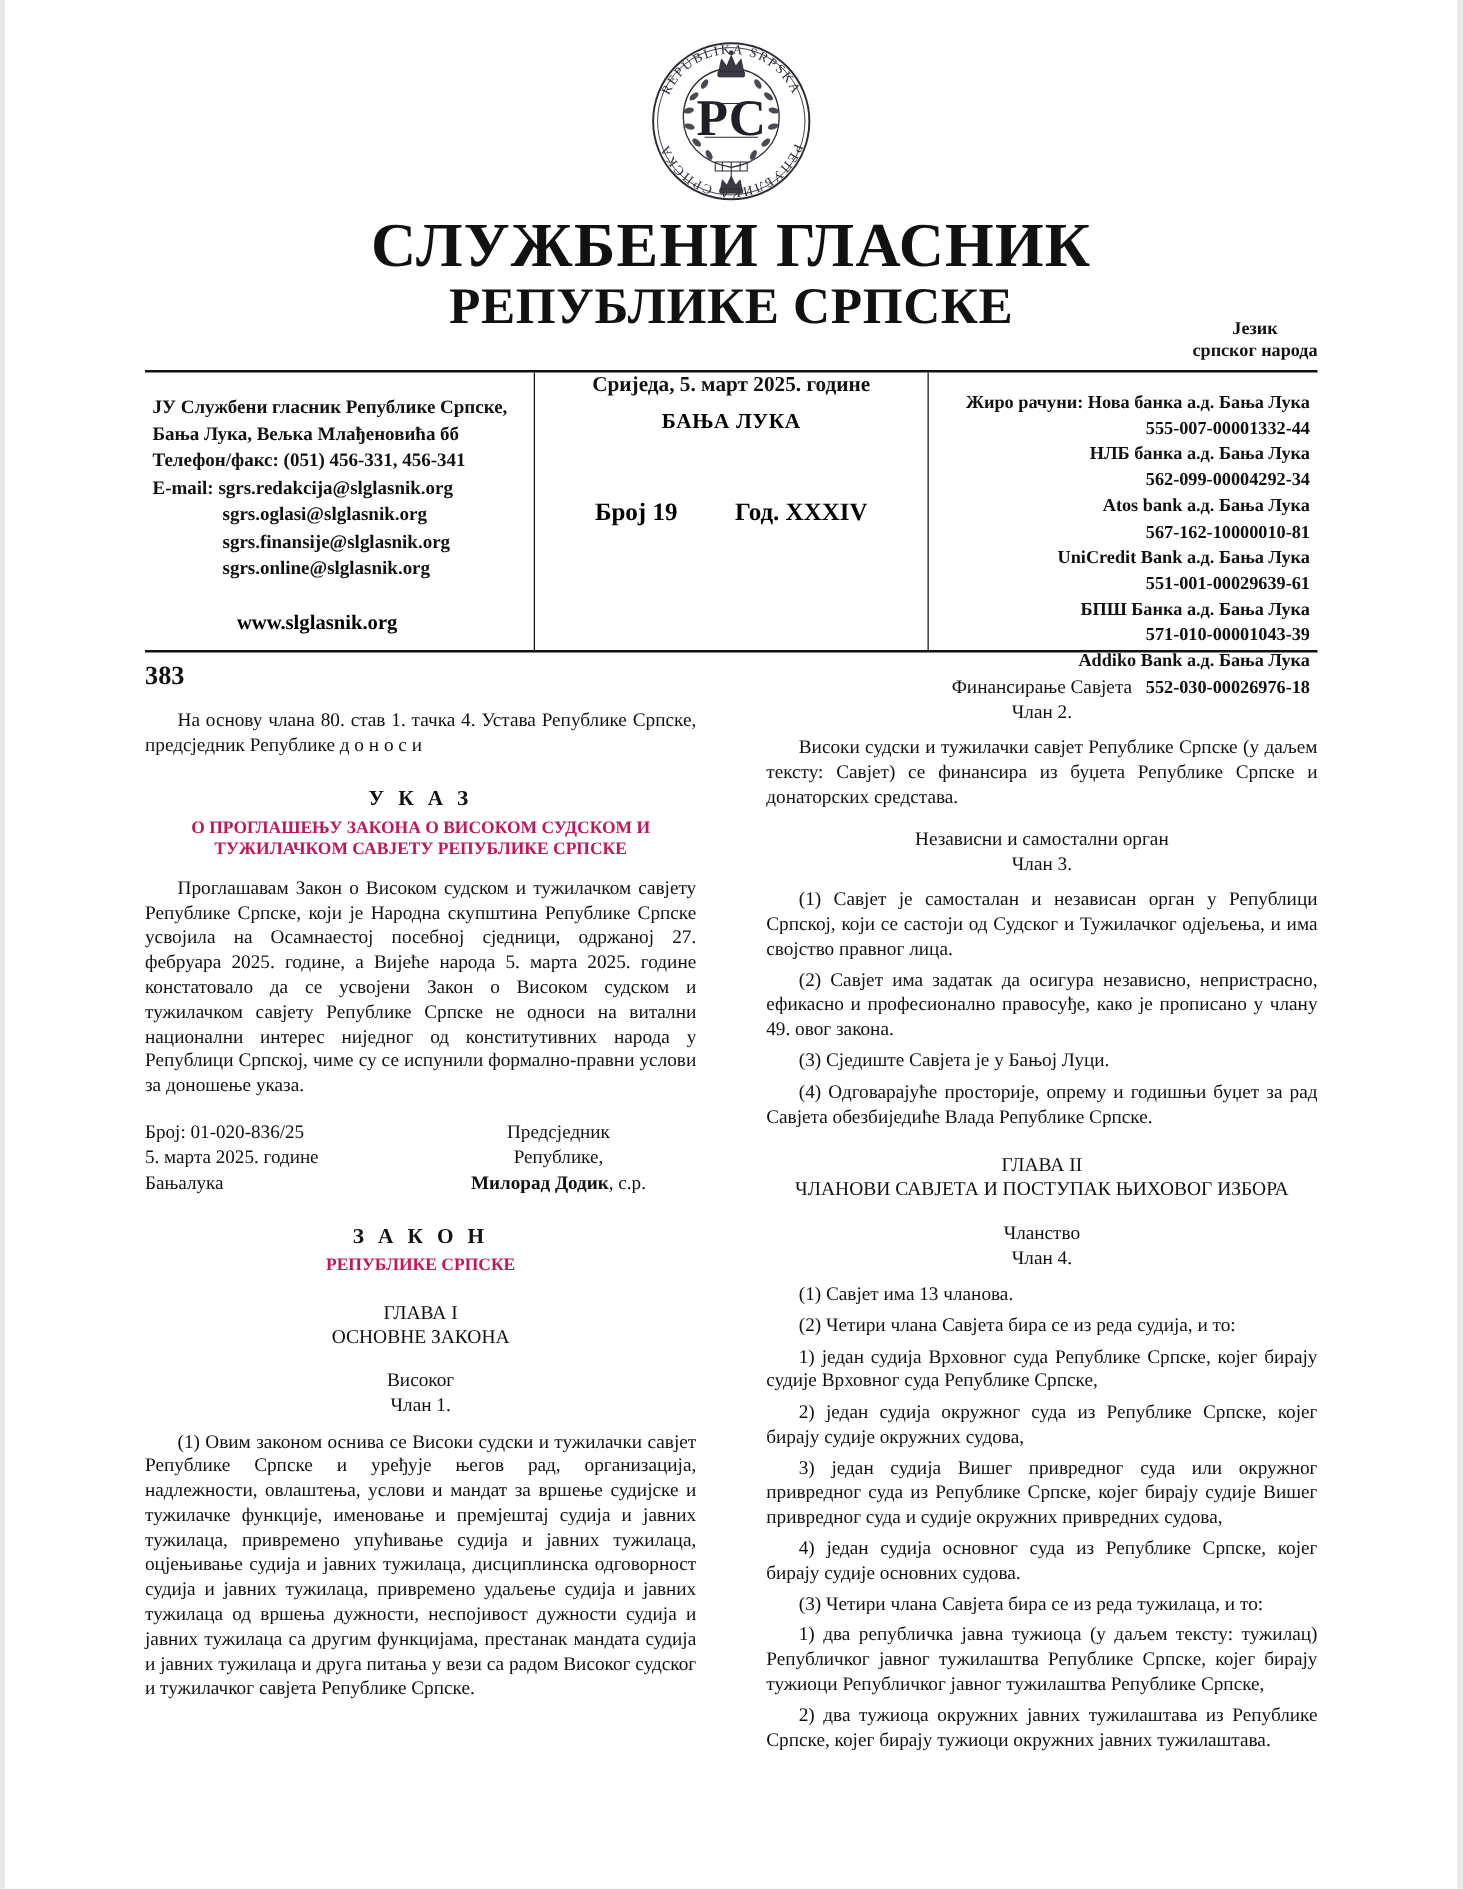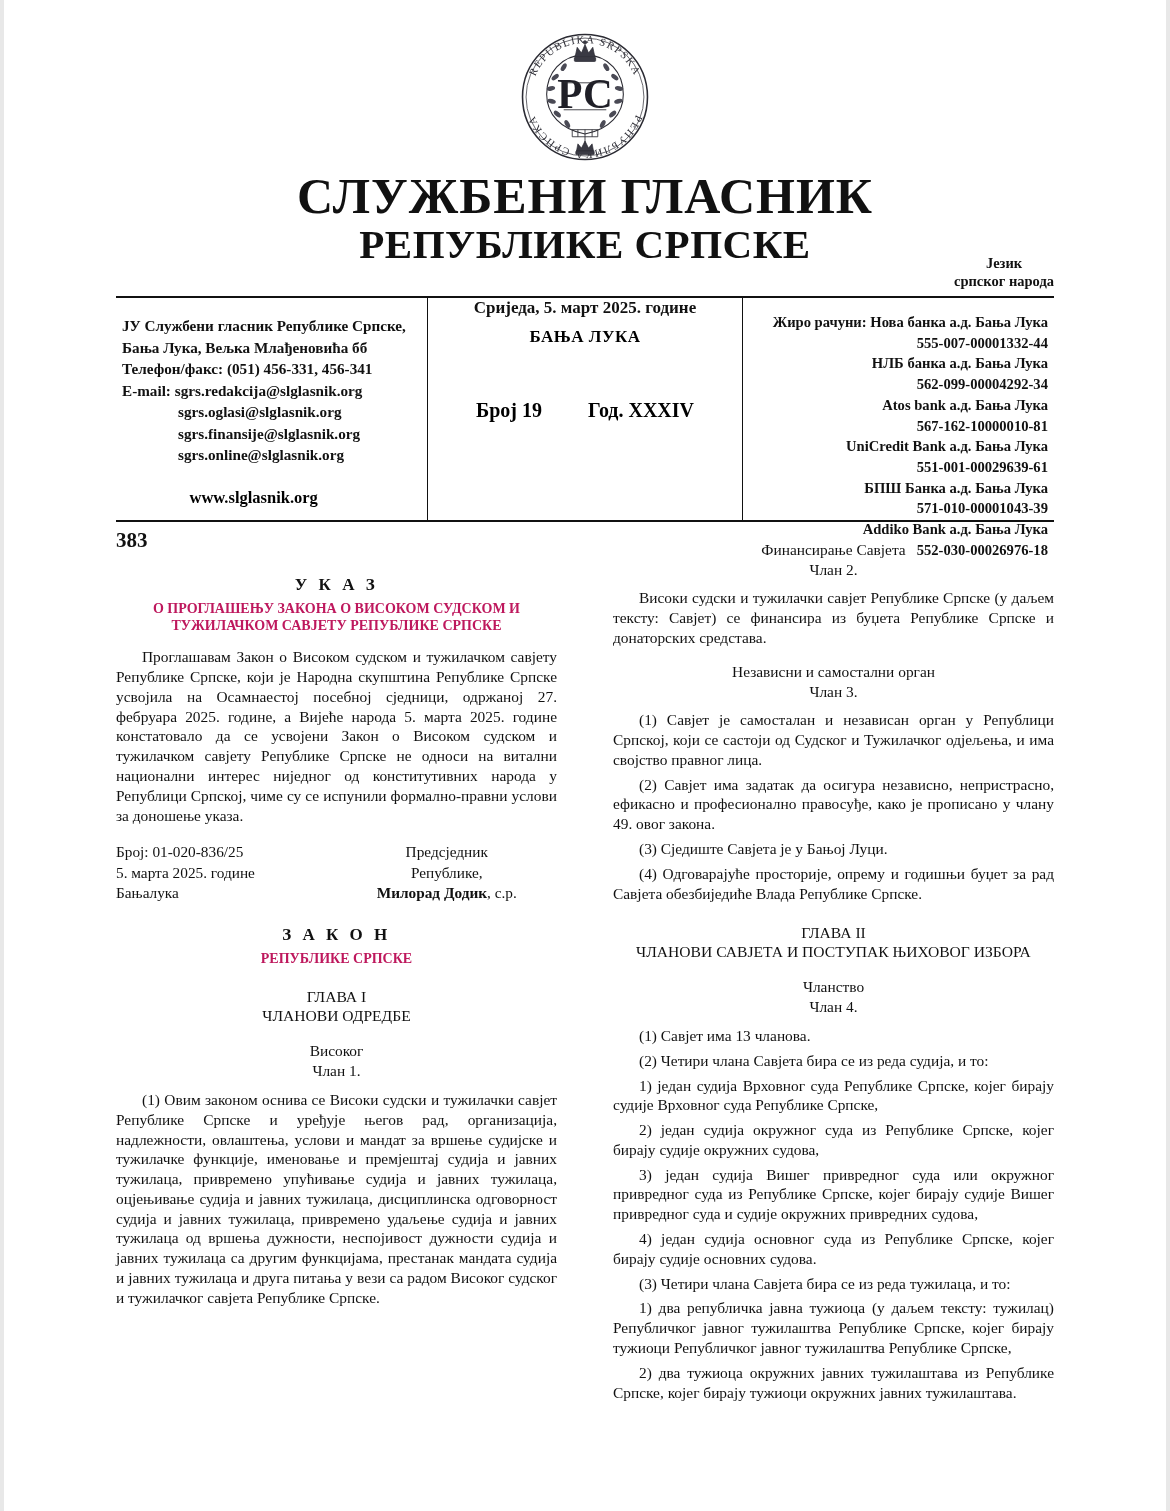--- a/index.html
+++ b/index.html
@@ -342,20 +342,21 @@
         </div>
       </div>
 
     </div>
   </div>
 
   <div class="columns">
 
     <div class="col left">
       <div class="act-num">383</div>
+      <p class="body">На основу члана 80. став 1. тачка 4. Устава Републике Српске, предсједник Републике  д о н о с и</p>
 
       <div class="h-center-spaced">У К А З</div>
       <div class="h-center-caps">О ПРОГЛАШЕЊУ ЗАКОНА О ВИСОКОМ СУДСКОМ И ТУЖИЛАЧКОМ САВЈЕТУ РЕПУБЛИКЕ СРПСКЕ</div>
 
       <p class="body">Проглашавам Закон о Високом судском и тужилачком савјету Републике Српске, који је Народна скупштина Републике Српске усвојила на Осамнаестој посебној сједници, одржаној 27. фебруара 2025. године, а Вијеће народа 5. марта 2025. године констатовало да се усвојени Закон о Високом судском и тужилачком савјету Републике Српске не односи на витални национални интерес ниједног од конститутивних народа у Републици Српској, чиме су се испунили формално-правни услови за доношење указа.</p>
 
       <div class="sig-block">
         <div class="sig-left">
           <div>Број: 01-020-836/25</div>
           <div>5. марта 2025. године</div>
@@ -367,21 +368,21 @@
           <div class="name"><span>Милорад Додик</span><span class="thin">, с.р.</span></div>
         </div>
       </div>
 
       <div class="h-center-spaced">З А К О Н</div>
       <div class="h-center-caps">
         <div>РЕПУБЛИКЕ СРПСКЕ</div>
       </div>
 
       <div class="h-chapter">ГЛАВА I</div>
-      <div class="h-chapter-title">ЧЛАНОВИ ОДРЕДБЕ</div>
+      <div class="h-chapter-title">ОСНОВНЕ ЗАКОНА</div>
 
       <div class="h-article">Високог</div>
       <div class="h-article-num">Члан 1.</div>
 
       <p class="body">(1) Овим законом оснива се Високи судски и тужилачки савјет Републике Српске и уређује његов рад, организација, надлежности, овлаштења, услови и мандат за вршење судијске и тужилачке функције, именовање и премјештај судија и јавних тужилаца, привремено упућивање судија и јавних тужилаца, оцјењивање судија и јавних тужилаца, дисциплинска одговорност судија и јавних тужилаца, привремено удаљење судија и јавних тужилаца од вршења дужности, неспојивост дужности судија и јавних тужилаца са другим функцијама, престанак мандата судија и јавних тужилаца и друга питања у вези са радом Високог судског и тужилачког савјета Републике Српске.</p>
     </div>
 
     <div class="col right">
       <div class="h-article" style="margin-top:12px">Финансирање Савјета</div>
       <div class="h-article-num">Члан 2.</div>

